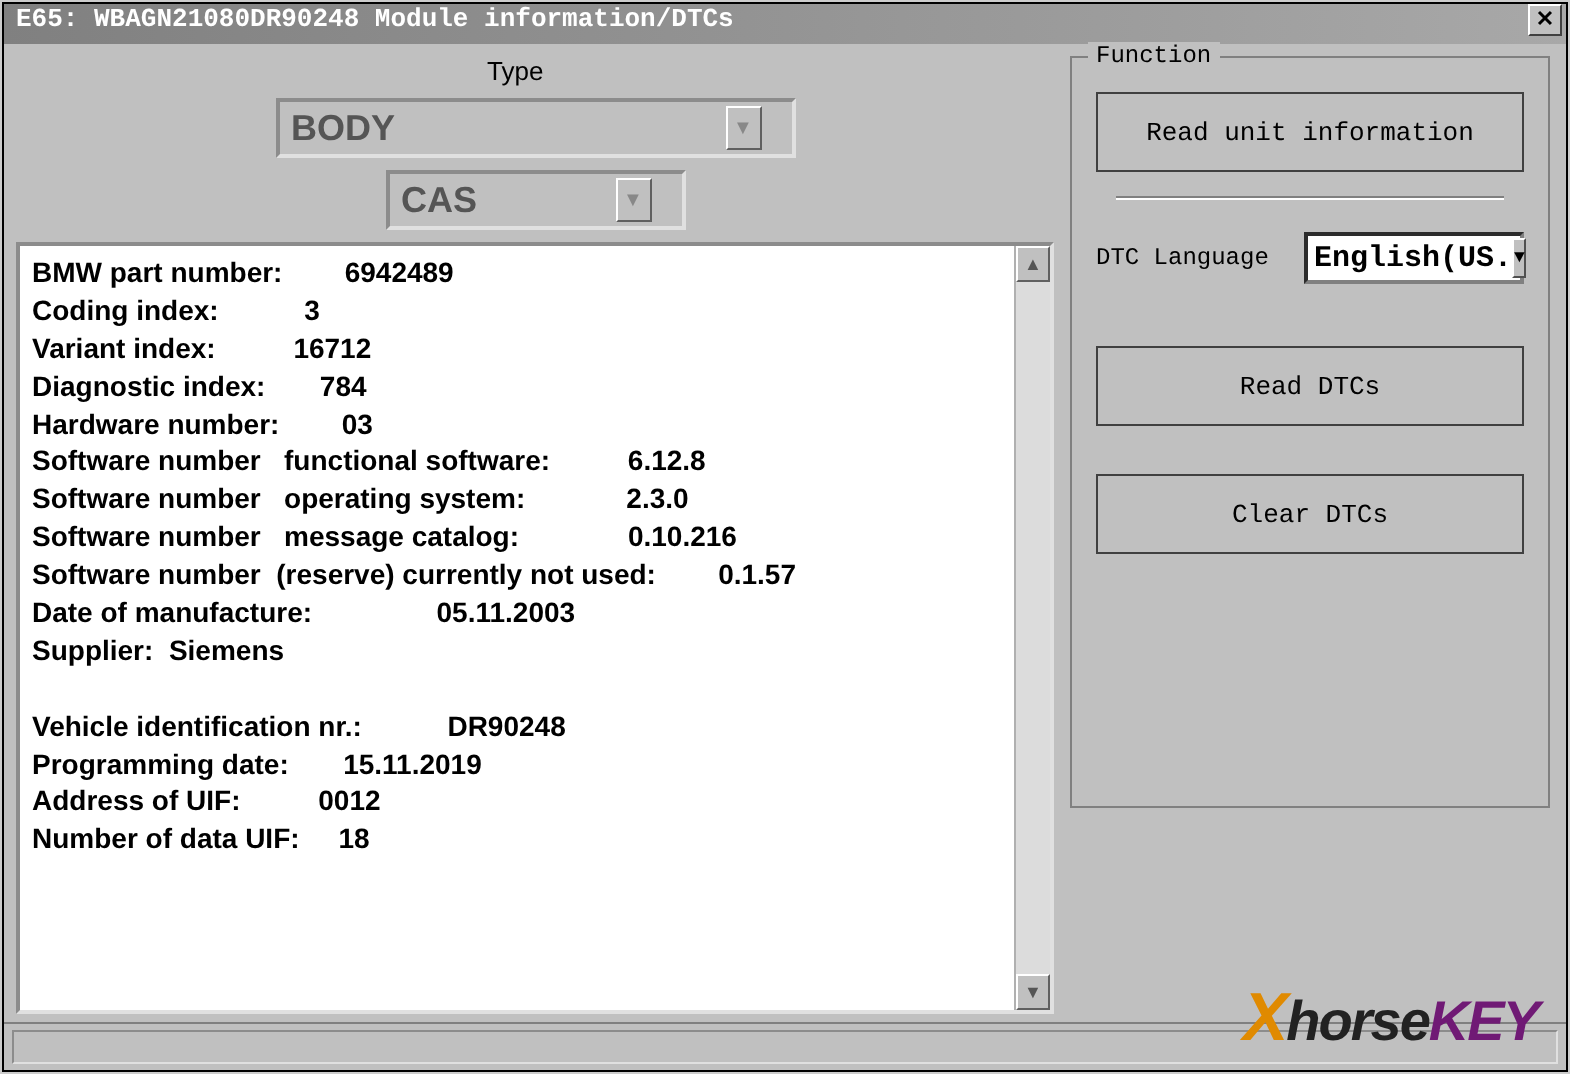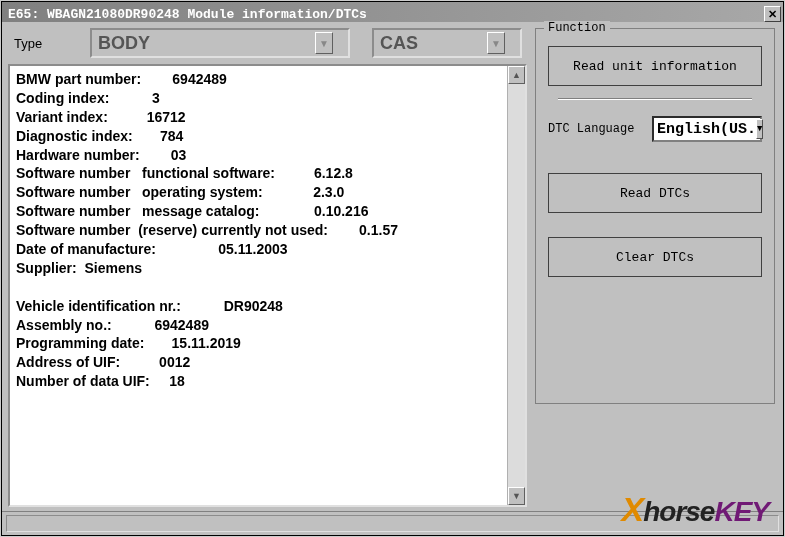--- a/index.html
+++ b/index.html
@@ -19,21 +19,21 @@
     border: 1px solid #000;
     background: #c0c0c0;
     display: flex;
     flex-direction: column;
   }
   .title-bar {
     height: 20px;
     background: linear-gradient(to right, #808080, #a8a8a8);
     color: #fff;
     display: flex;
-    align-items: flex-end;
+    align-items: flex-start;
     justify-content: space-between;
     padding: 0 2px 0 6px;
     font-family: "Courier New", monospace;
     font-size: 13px;
     font-weight: bold;
   }
   .close-btn {
     width: 17px;
     height: 16px;
     background: #c0c0c0;
@@ -57,21 +57,22 @@
   .left-col {
     flex: 1;
     display: flex;
     flex-direction: column;
     padding: 6px 4px 4px 6px;
   }
   .type-row {
     display: flex;
     align-items: center;
     margin-bottom: 6px;
-    gap: 22px;
+    gap: 6px;
+    flex-direction: column;
   }
   .type-label {
     width: 60px;
     padding-left: 6px;
   }
   .select {
     background: #c0c0c0;
     border: 2px inset #e0e0e0;
     height: 30px;
     display: flex;
@@ -264,21 +265,20 @@
             <div class="info-row">Diagnostic index:       784</div>
             <div class="info-row">Hardware number:        03</div>
             <div class="info-row">Software number   functional software:          6.12.8</div>
             <div class="info-row">Software number   operating system:             2.3.0</div>
             <div class="info-row">Software number   message catalog:              0.10.216</div>
             <div class="info-row">Software number  (reserve) currently not used:        0.1.57</div>
             <div class="info-row">Date of manufacture:                05.11.2003</div>
             <div class="info-row">Supplier:  Siemens</div>
             <div class="info-row">&nbsp;</div>
             <div class="info-row">Vehicle identification nr.:           DR90248</div>
-            <div class="info-row">Assembly no.:           6942489</div>
             <div class="info-row">Programming date:       15.11.2019</div>
             <div class="info-row">Address of UIF:          0012</div>
             <div class="info-row">Number of data UIF:     18</div>
           </div>
         <div class="scrollbar">
           <div class="sb-btn">▲</div>
           <div class="sb-btn">▼</div>
         </div>
       </div>
     </div>

